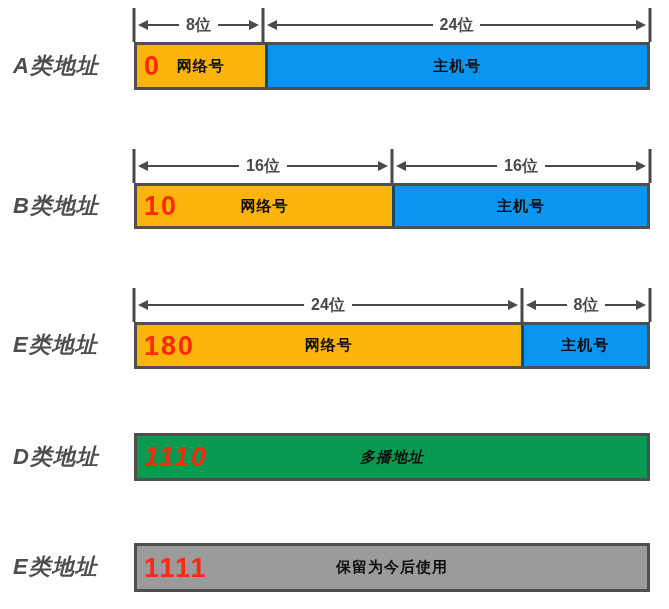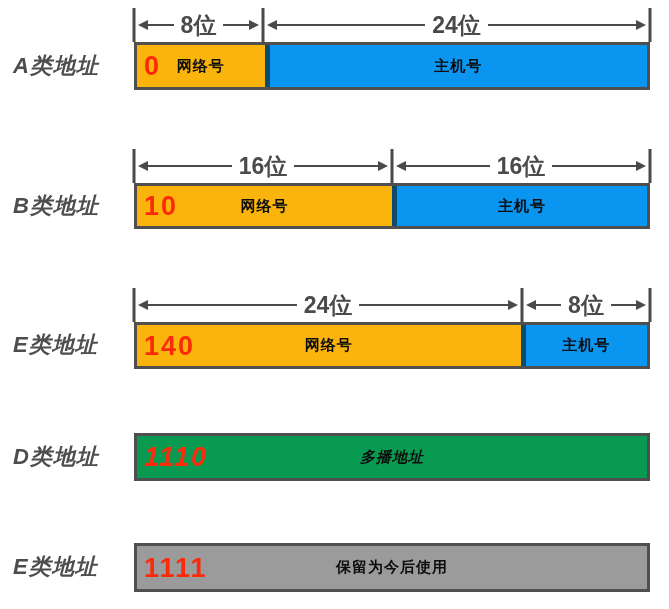--- a/index.html
+++ b/index.html
@@ -59,39 +59,39 @@
     border-bottom: 5px solid transparent;
     border-right: 10px solid #4a4a4a;
   }
   .ah-r {
     border-top: 5px solid transparent;
     border-bottom: 5px solid transparent;
     border-left: 10px solid #4a4a4a;
   }
   .dim-label {
     padding: 0 7px;
-    font-size: 23px;
+    font-size: 16px;
     color: #4a4a4a;
     white-space: nowrap;
   }
   .bar {
     position: absolute;
     left: 134px;
     width: 516px;
     border: 3px solid #4f4f4f;
     display: flex;
   }
   .seg {
     position: relative;
     height: 100%;
     display: flex;
     align-items: center;
     justify-content: center;
   }
-  .seg + .seg { border-left: 5px solid #0c4a6e; }
+  .seg + .seg { border-left: 3px solid #0c4a6e; }
   .seg.orange { background: #fbb40c; }
   .seg.blue   { background: #0a95f0; }
   .seg.green  { background: #089a50; font-style: italic; }
   .seg.gray   { background: #9b9b9b; align-items: center; }
   .prefix {
     position: absolute;
     left: 7px;
     top: 50%;
     transform: translateY(-50%);
     font-size: 27px;
@@ -186,21 +186,21 @@
     <div class="dim-span" style="left:388px;width:128px">
       <span class="ah ah-l"></span>
       <span class="dline"></span>
       <span class="dim-label">8位</span>
       <span class="dline"></span>
       <span class="ah ah-r"></span>
     </div>
   </div>
   <div class="bar" style="top:322px;height:47px">
     <div class="seg orange" style="width:75.2%">
-      <span class="prefix">140</span>
+      <span class="prefix">180</span>
       <span class="field">网络号</span>
     </div>
     <div class="seg blue" style="width:24.8%">
       <span class="field">主机号</span>
     </div>
   </div>
 
   <div class="row-label" style="top:443px">D类地址</div>
   <div class="bar" style="top:433px;height:48px">
     <div class="seg green" style="width:100%">

